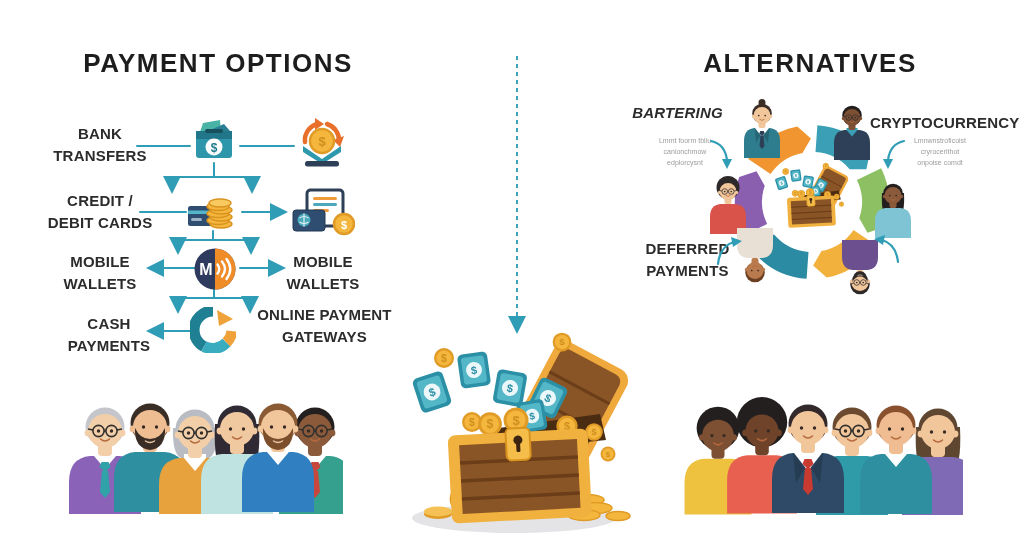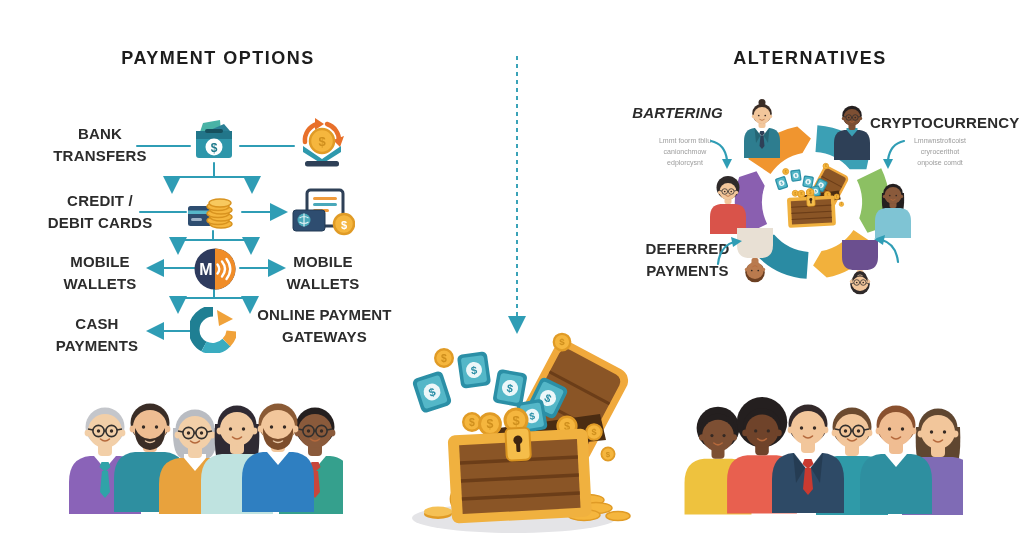--- a/index.html
+++ b/index.html
@@ -1,19 +1,19 @@
 <!DOCTYPE html>
 <html><head>
 <meta charset="utf-8">
 <style>
   html,body{margin:0;padding:0;background:#fff;}
   .stage{position:relative;width:1024px;height:559px;background:#ffffff;overflow:hidden;
          font-family:"Liberation Sans", sans-serif;}
   .abs{position:absolute;}
-  .title{position:absolute;font-size:18px;font-weight:600;letter-spacing:1.5px;color:#1d1d1d;
+  .title{position:absolute;font-size:26px;font-weight:600;letter-spacing:1.5px;color:#1d1d1d;
          text-align:center;white-space:pre-line;}
   .lbl{position:absolute;font-size:15px;font-weight:600;color:#2c2c2c;text-align:center;
        white-space:pre-line;line-height:1.45;letter-spacing:.2px;}
   .note{position:absolute;font-size:7px;font-weight:400;color:#9c9c9c;text-align:center;
         white-space:pre-line;line-height:1.55;}
   svg{display:block;}
 </style>
 </head>
 <body>
 
@@ -100,21 +100,21 @@
       <path d="M192,331 H150" marker-end="url(#ah)"></path>
     </g>
   </svg>
 
   <div class="lbl" style="left:35px;top:123px;width:130px;">BANK
 TRANSFERS</div>
   <div class="lbl" style="left:35px;top:190px;width:130px;">CREDIT /
 DEBIT CARDS</div>
   <div class="lbl" style="left:35px;top:251px;width:130px;">MOBILE
 WALLETS</div>
-  <div class="lbl" style="left:32px;top:313px;width:130px;">CASH
+  <div class="lbl" style="left:44px;top:313px;width:130px;">CASH
 PAYMENTS</div>
   <div class="lbl" style="left:258px;top:251px;width:130px;">MOBILE
 WALLETS</div>
   <div class="lbl" style="left:242px;top:304px;width:165px;">ONLINE PAYMENT
 GATEWAYS</div>
 
   <svg class="abs" style="left:190px;top:118px" width="48" height="48" viewBox="0 0 48 48">
     <path d="M10,14 L13,5 L30,2 L31,13 Z" fill="#49b3a6"></path>
     <path d="M18,13 L34,6 L40,13 Z" fill="#2a7f95"></path>
     <rect x="6" y="13" width="36" height="27" rx="3" fill="#2e96aa"></rect>

